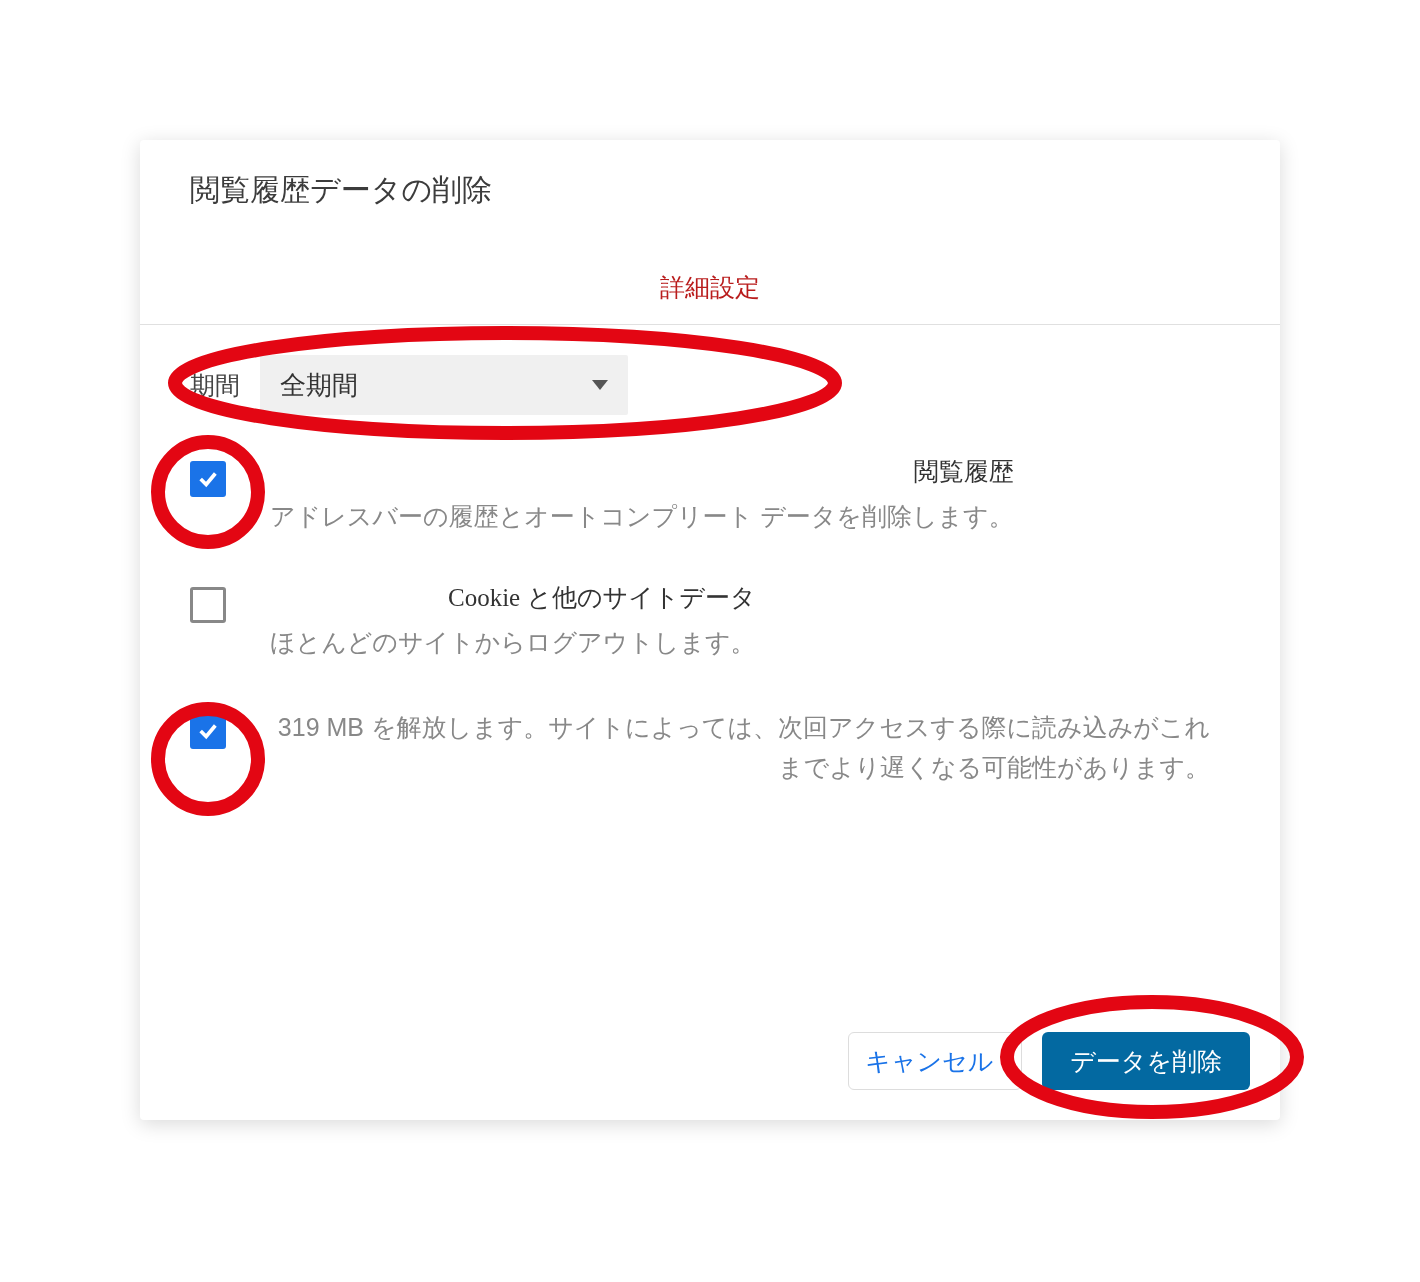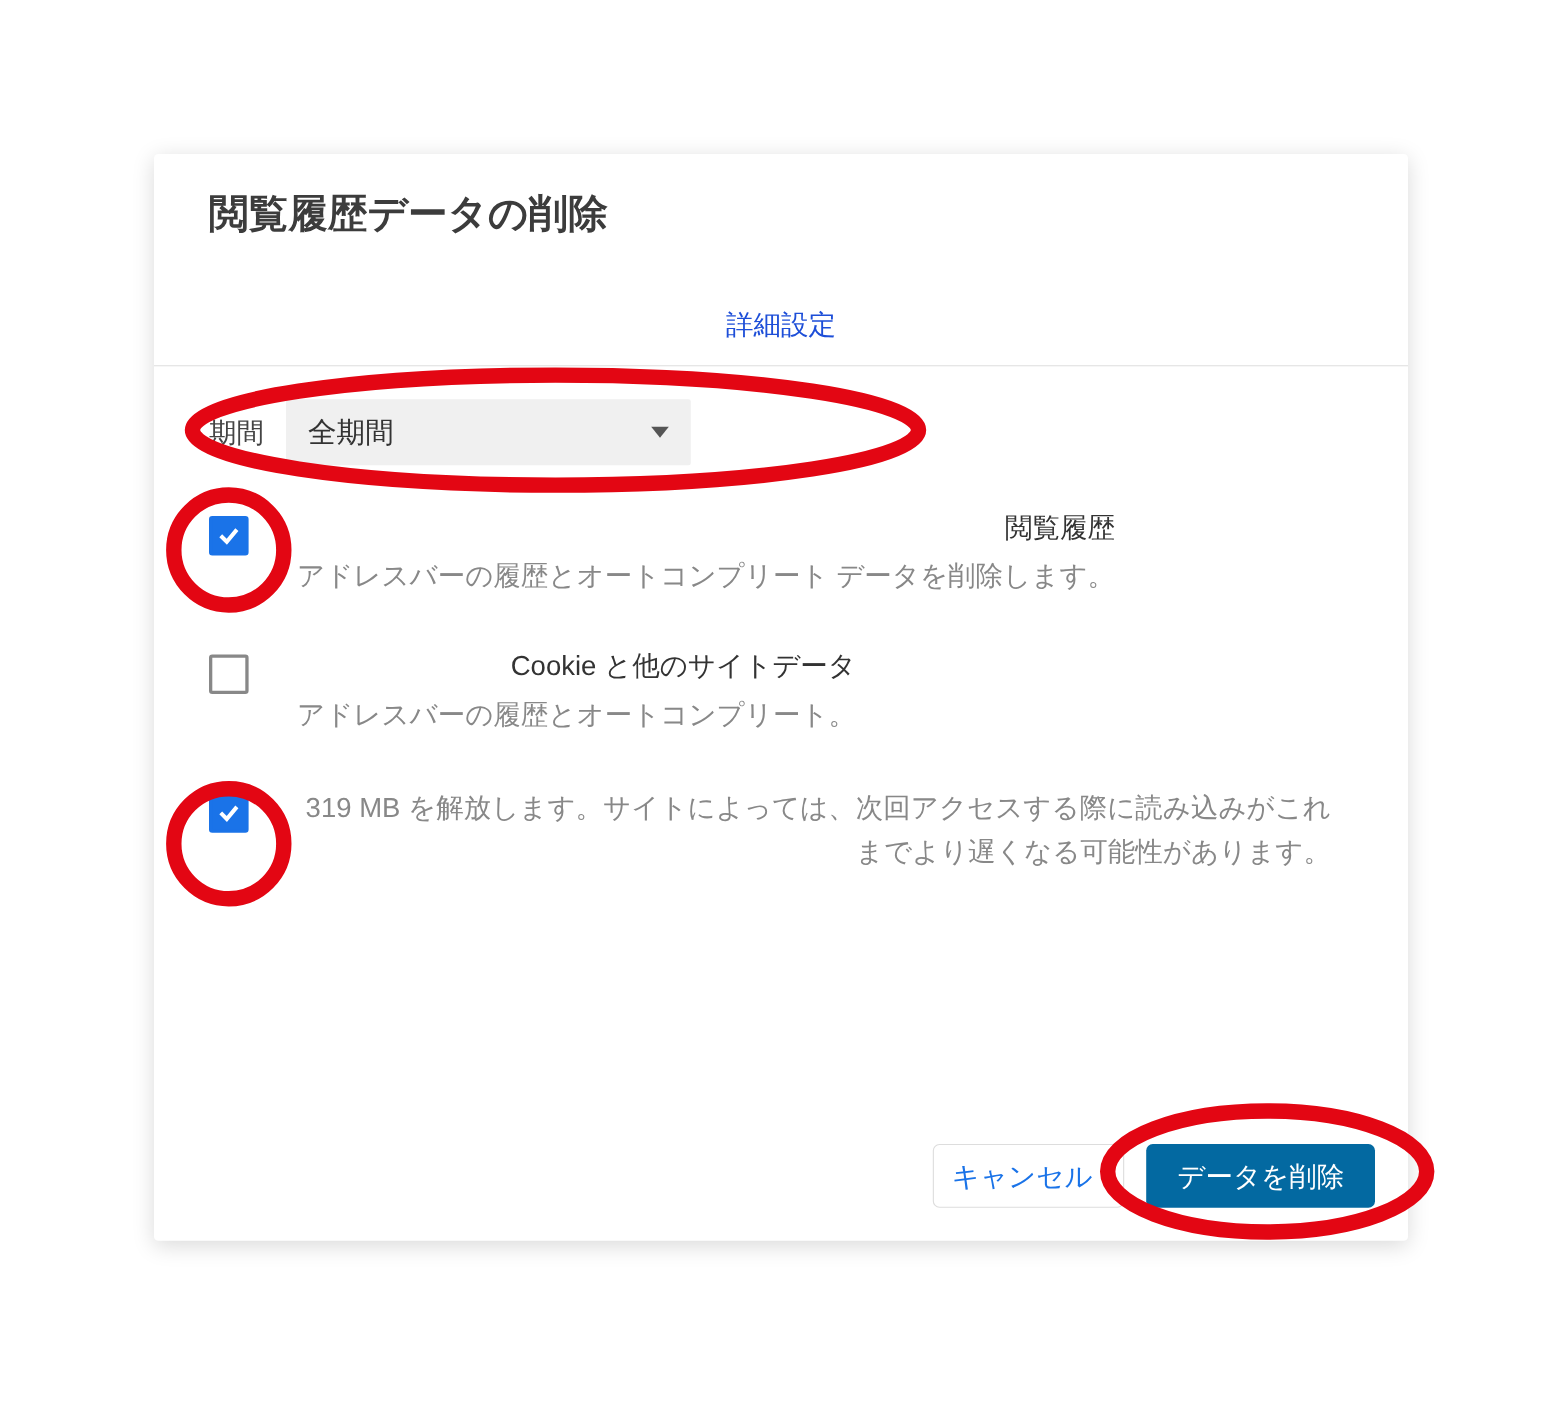--- a/index.html
+++ b/index.html
@@ -17,36 +17,36 @@
     }
     .dialog {
       position: relative;
       width: 1140px;
       background: #fff;
       box-shadow: 0 4px 20px rgba(0,0,0,0.15);
       border-radius: 4px;
       padding-bottom: 30px;
     }
     .dialog-title {
-      font-size: 36px;
+      font-size: 30px;
       color: #3c3c3c;
       padding: 30px 50px 10px 50px;
-      font-weight: 700;
+      font-weight: 400;
     }
     .tabs {
       display: flex;
       border-bottom: 1px solid #e0e0e0;
       margin-top: 30px;
     }
     .tab {
       flex: 1;
       text-align: center;
       padding: 20px 0;
       font-size: 25px;
-      color: #1d4ed8;
+      color: #b91c1c;
       cursor: pointer;
       position: relative;
     }
     .tab.active {
       color: #1a73e8;
     }
     .tab.active::after {
       content: "";
       position: absolute;
       left: 0;
@@ -122,20 +122,21 @@
       width: 22px;
       height: 22px;
       stroke: #fff;
       stroke-width: 4;
       fill: none;
     }
     .option-text .opt-title {
       font-size: 25px;
       color: #333;
       margin-bottom: 8px;
+      font-family: Liberation Serif, serif;
     }
     .option-text .opt-desc {
       font-size: 25px;
       color: #888;
       line-height: 1.6;
       margin-left: 14px;
     }
     .footer {
       display: flex;
       justify-content: flex-end;
@@ -209,21 +210,21 @@
         <circle cx="62" cy="62" r="50" stroke="#e30613" stroke-width="14" fill="none"></circle>
       </svg>
     </div>
 
     <div class="option-row">
       <div class="checkbox">
         
       </div>
       <div class="option-text">
         <div class="opt-title">Cookie と他のサイトデータ</div>
-        <div class="opt-desc">アドレスバーの履歴とオートコンプリート。</div>
+        <div class="opt-desc">ほとんどのサイトからログアウトします。</div>
       </div>
     </div>
 
     <div class="option-row">
       <div class="checkbox checked">
         <svg viewBox="0 0 24 24">
             <polyline points="4 12 10 18 20 6"></polyline>
           </svg>
       </div>
       <div class="option-text">

